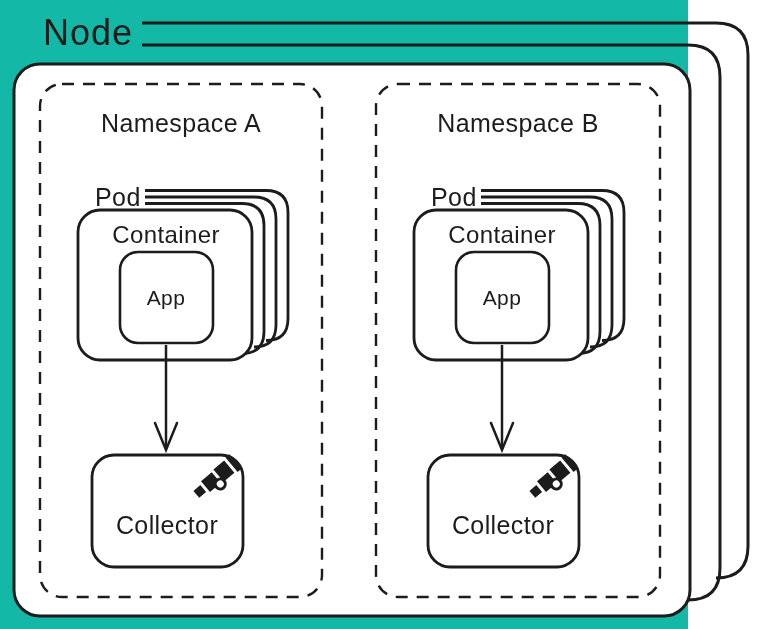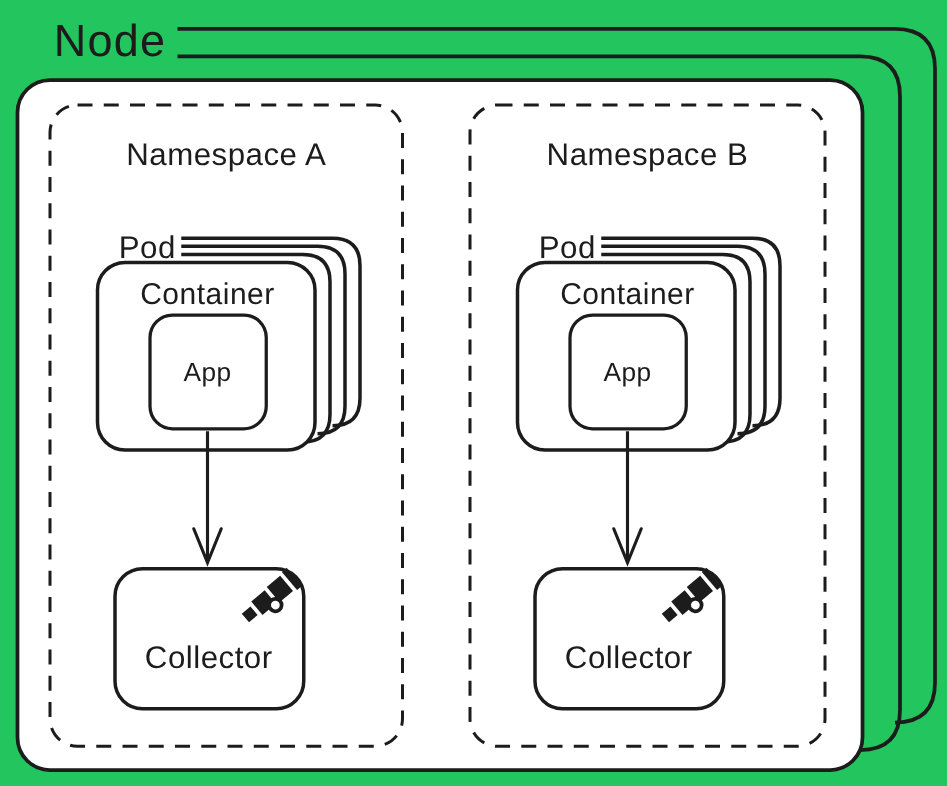--- a/index.html
+++ b/index.html
@@ -1,17 +1,17 @@
 <!DOCTYPE html>
 <html><head>
 <meta charset="utf-8">
 <style>
   html,body{margin:0;padding:0;background:#ffffff;}
   body{width:758px;height:629px;overflow:hidden;}
-  .stage{position:relative;width:758px;height:629px;background:#22c55e;}
+  .stage{position:relative;width:688px;height:629px;background:#14b8a6;}
   svg{display:block;}
   svg text{
     font-family:"Liberation Sans","DejaVu Sans",sans-serif;
     fill:#1c1c1c;
     letter-spacing:0.4px;
   }
   .lbl-node{font-size:36px;font-weight:500;letter-spacing:1px;}
   .lbl-namespace{font-size:25px;font-weight:400;}
   .lbl-pod{font-size:25px;font-weight:400;}
   .lbl-container{font-size:24px;font-weight:400;}

